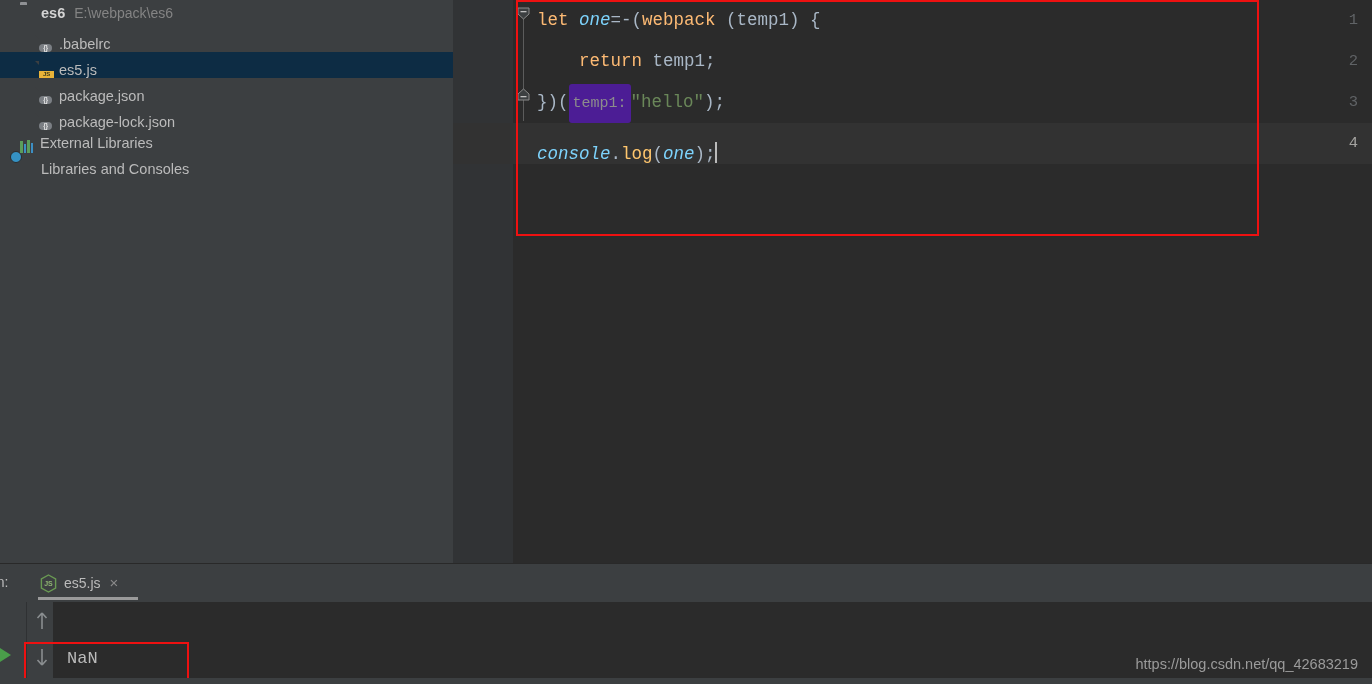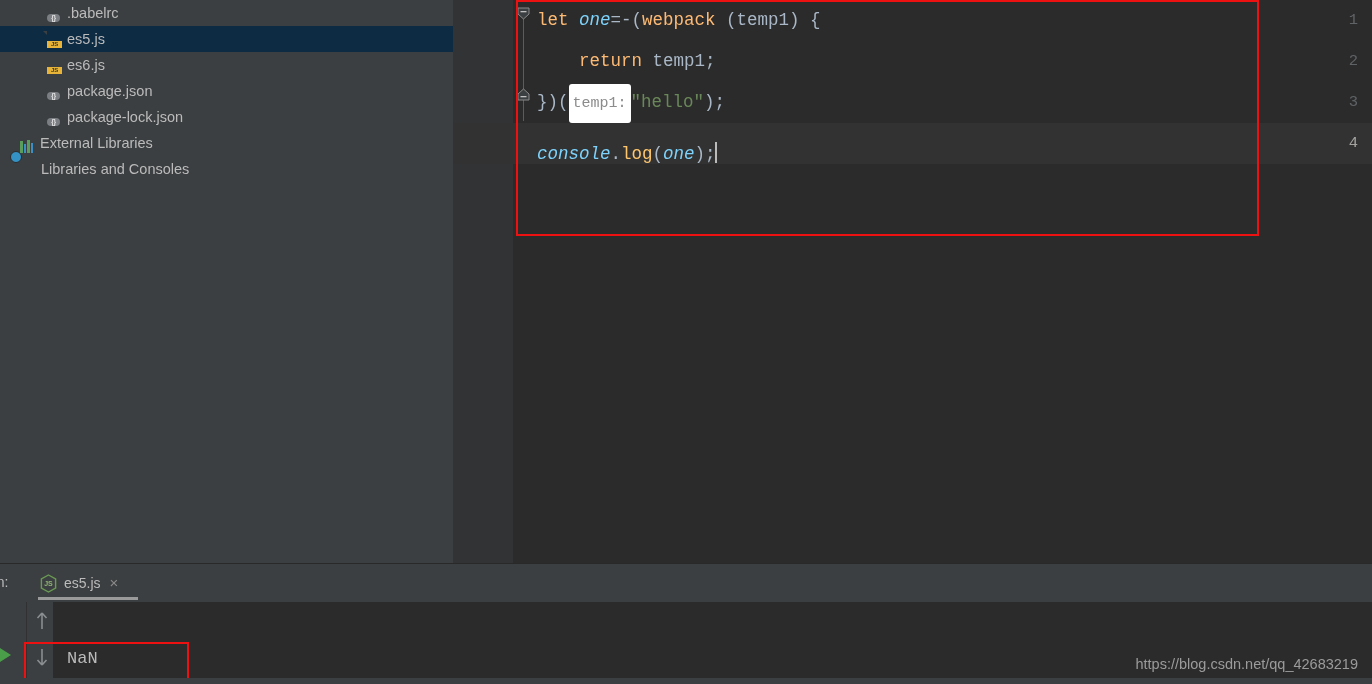--- a/index.html
+++ b/index.html
@@ -47,21 +47,21 @@
   .tree-row.row-selected { background: #0d2c44; }
   .tree-label { margin-left: 4px; }
   .tree-label.bold { font-weight: bold; color: #d4d4d4; }
   .tree-sub {
     margin-left: 9px;
     color: #848484;
     font-size: 14px;
   }
   .indent-0 { padding-left: 4px; }
   .indent-1 { padding-left: 6px; }
-  .indent-2 { padding-left: 30px; }
+  .indent-2 { padding-left: 22px; align-items: flex-end; }
 
   .arrow {
     width: 15px;
     height: 15px;
     position: relative;
     flex: 0 0 auto;
     margin-right: 1px;
   }
   .arrow.open::before, .arrow.closed::before {
     content: "";
@@ -249,21 +249,21 @@
     height: 41px;
     background: #323232;
   }
   .tok-kw      { color: #fdba74; }
   .tok-var     { color: #7dd3fc; font-style: italic; }
   .tok-op      { color: #a9b7c6; }
   .tok-plain   { color: #a9b7c6; }
   .tok-fn      { color: #ffc66d; }
   .tok-str     { color: #6a8759; }
   .inlay {
-    background: #ffffff;
+    background: #4c1d95;
     color: #8c8c8c;
     font-size: 15px;
     border-radius: 3px;
     padding: 11px 4px;
     font-family: "Liberation Mono", monospace;
   }
   .caret {
     display: inline-block;
     width: 2px;
     height: 21px;
@@ -404,34 +404,35 @@
     background: #3c3f41;
   }
 </style>
 </head>
 <body>
 
 <div id="app">
 
   <div class="sidebar">
     <div id="tree-root">
+        <div class="tree-row indent-0 row-project">
+          <span class="arrow spacer"></span>
+          <span class="ico"><span class="ico-folder"></span></span>
+          <span class="tree-label bold">es6</span>
+          <span class="tree-sub">E:\webpack\es6</span>
+        </div>
         <div class="tree-row indent-2">
           <span class="arrow spacer"></span>
           <span class="ico"><span class="ico-file"><span class="badge badge-json">{}</span></span></span>
           <span class="tree-label">.babelrc</span>
         </div>
         <div class="tree-row indent-2 row-selected">
           <span class="arrow spacer"></span>
           <span class="ico"><span class="ico-file"><span class="badge badge-js">JS</span></span></span>
           <span class="tree-label">es5.js</span>
-        </div>
-        <div class="tree-row indent-2">
-          <span class="arrow spacer"></span>
-          <span class="ico"><span class="ico-file"><span class="badge badge-js">JS</span></span></span>
-          <span class="tree-label">es6.js</span>
         </div>
         <div class="tree-row indent-2">
           <span class="arrow spacer"></span>
           <span class="ico"><span class="ico-file"><span class="badge badge-json">{}</span></span></span>
           <span class="tree-label">package.json</span>
         </div>
         <div class="tree-row indent-2">
           <span class="arrow spacer"></span>
           <span class="ico"><span class="ico-file"><span class="badge badge-json">{}</span></span></span>
           <span class="tree-label">package-lock.json</span>

